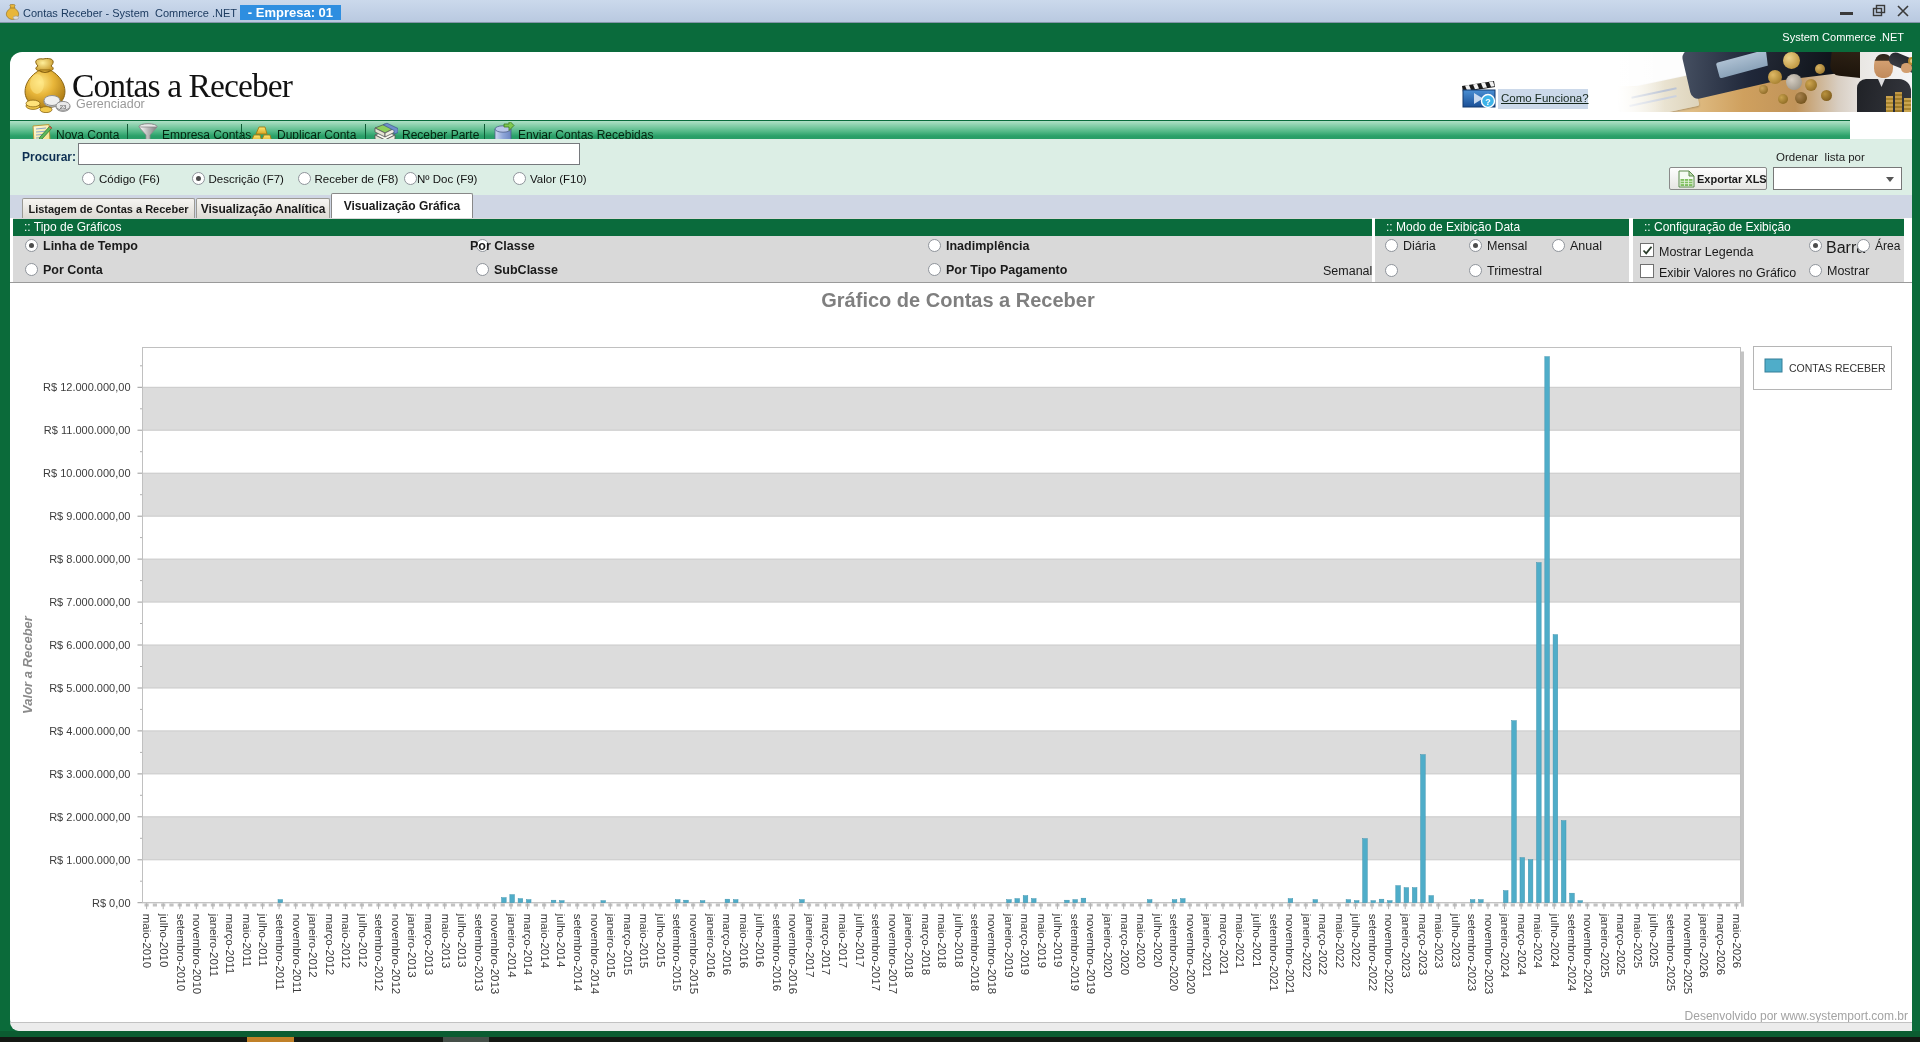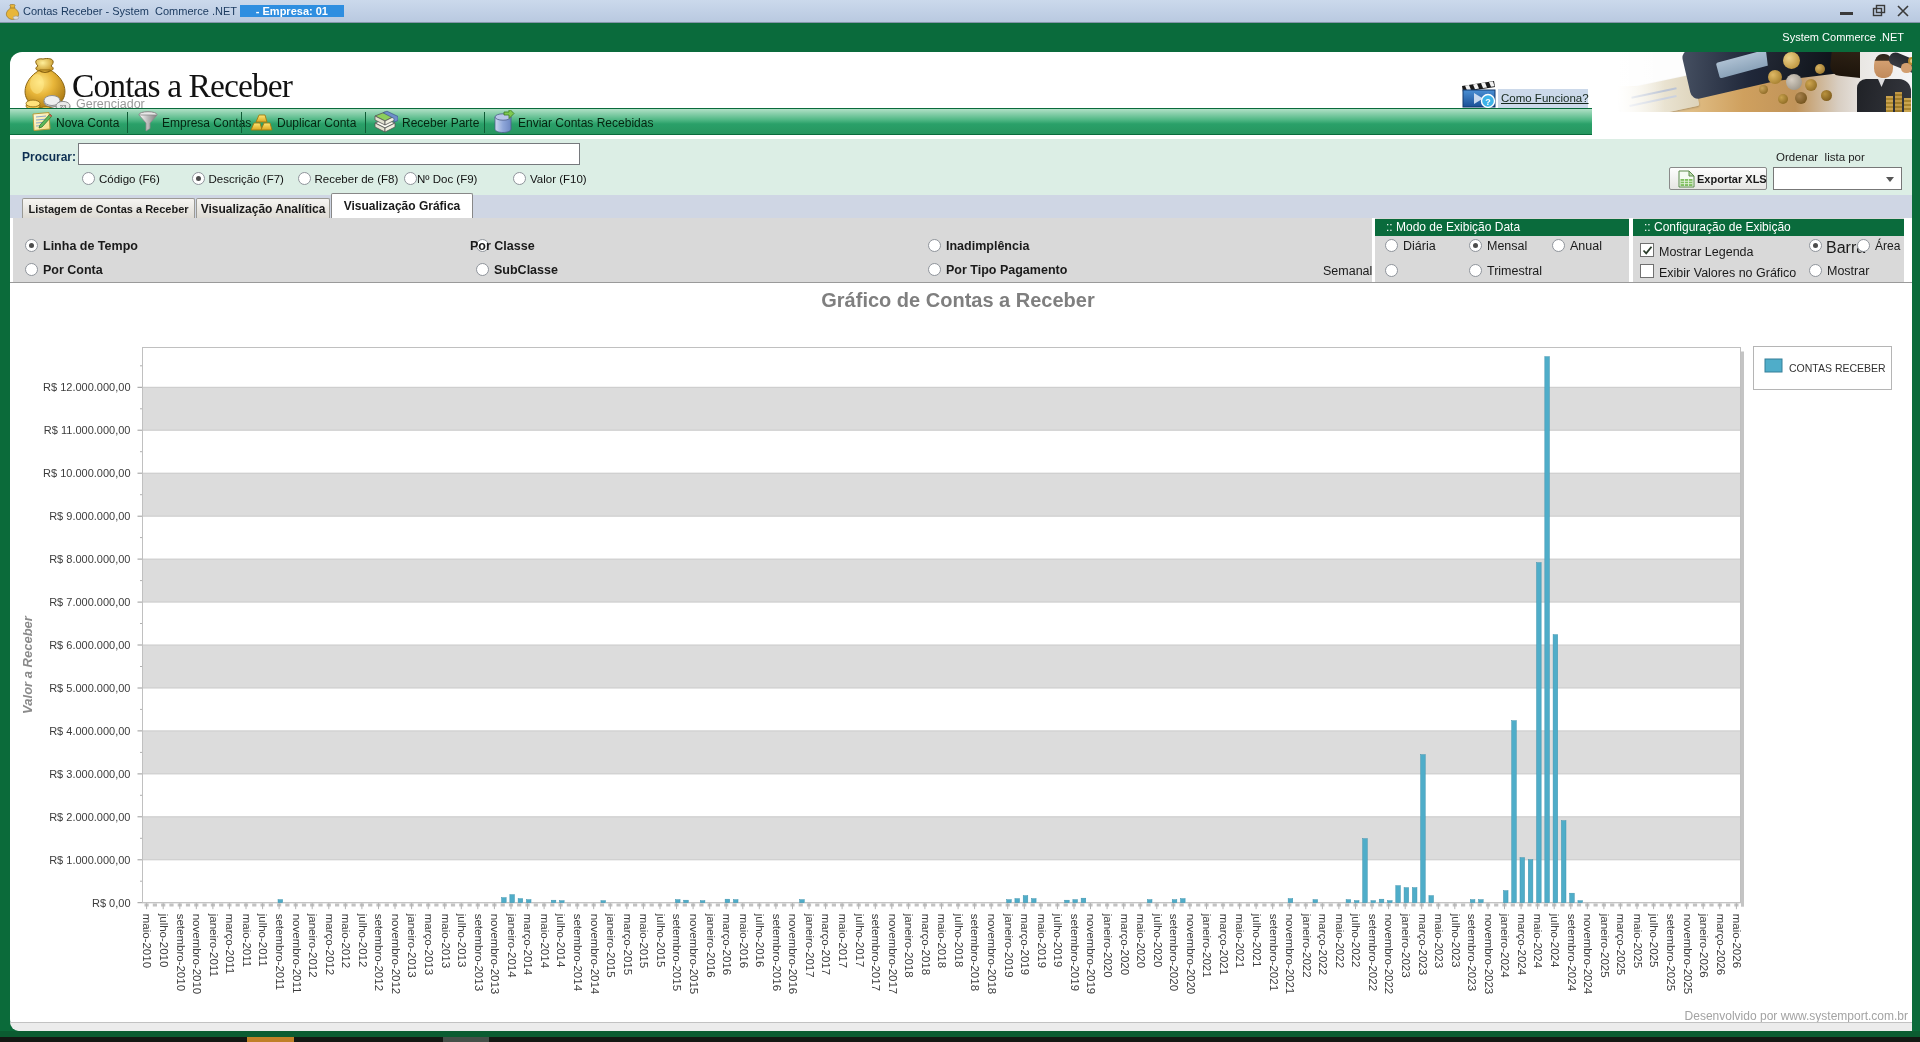--- a/index.html
+++ b/index.html
@@ -15,21 +15,21 @@
 </style></head>
 <body>
 <div id="root">
 
 <div style="position:absolute;left:0;top:0;width:1920px;height:23px;background:linear-gradient(#cbd9ec,#b9c9e0);border-bottom:1px solid #8396ab">
  <svg width="15" height="16" viewBox="0 0 26 28" style="position:absolute;left:5px;top:4px">
 <path d="M10 5 C7 2 9 0 12 1 C17 0 19 2 16 5 C18 6 17 8 15 8 L11 8 C9 8 8 6 10 5 Z" fill="#e8b63a" stroke="#8a6410"></path>
 <path d="M10 7 L16 7 C23 11 25 17 23 21 C21 25 17 27 13 27 C9 27 5 25 3 21 C1 17 3 11 10 7 Z" fill="#e8b63a" stroke="#8a6410"></path>
 <ellipse cx="19" cy="24" rx="5" ry="3" fill="#ddd" stroke="#999"></ellipse>
 </svg>
- <div style="position:absolute;left:23px;top:5px;font-size:11px;color:#1c3b60">Contas Receber - System&nbsp; Commerce .NET <span style="background:#2e8ee0;color:#fff;font-weight:bold;padding:0 16px;font-size:11px">- Empresa: 01</span></div>
+ <div style="position:absolute;left:23px;top:5px;font-size:11px;color:#1c3b60">Contas Receber - System&nbsp; Commerce .NET <span style="background:#2e8ee0;color:#fff;font-weight:bold;padding:0 8px;font-size:13px">- Empresa: 01</span></div>
  <svg width="90" height="23" viewBox="0 0 90 23" style="position:absolute;left:1826px;top:0">
   <rect x="14" y="12" width="13" height="3" fill="#3a3a3a"></rect>
   <rect x="47.5" y="8.5" width="8" height="7" fill="none" stroke="#3a3a3a" stroke-width="1.4"></rect>
   <rect x="50.5" y="5.5" width="8" height="7" fill="none" stroke="#3a3a3a" stroke-width="1.4"></rect>
   <path d="M72 6 L82 16 M82 6 L72 16" stroke="#3a3a3a" stroke-width="1.6"></path>
  </svg>
 </div>
 
 <div style="position:absolute;left:0;top:24px;width:1920px;height:28px;background:#0a6b3c">
  <div style="position:absolute;right:16px;top:7px;font-size:11px;font-weight:normal;color:#fff">System Commerce .NET</div>
@@ -106,21 +106,21 @@
  <div style="position:absolute;left:273px;top:27px;width:7px;height:8px;background:#dcdcde;clip-path:polygon(0 0,100% 0,50% 100%)"></div>
  <div style="position:absolute;left:283px;top:6px;width:42px;height:13px;background:linear-gradient(#26282e,#393b42);transform:rotate(22deg);border-radius:6px"></div>
  <div style="position:absolute;left:296px;top:11px;width:11px;height:10px;border-radius:46%;background:#d39f70"></div>
  <div style="position:absolute;left:303px;top:5px;width:8px;height:8px;border-radius:50%;border:2px solid #b98a2e;background:#e2c984"></div>
  <div style="position:absolute;left:281px;top:44px;width:7px;height:16px;background:repeating-linear-gradient(#caa24e 0 2px,#a8842e 2px 4px)"></div>
  <div style="position:absolute;left:290px;top:40px;width:7px;height:20px;background:repeating-linear-gradient(#c19846 0 2px,#9e7a28 2px 4px)"></div>
  <div style="position:absolute;left:299px;top:46px;width:7px;height:14px;background:repeating-linear-gradient(#caa54f 0 2px,#a8842e 2px 4px)"></div>
  <div style="position:absolute;left:0;top:0;width:60px;height:100%;background:linear-gradient(90deg,#ffffff 20%,rgba(255,255,255,0))"></div>
 </div>
 
-<div style="position:absolute;left:10px;top:108px;width:1582px;height:27px;background:linear-gradient(#b0e0c6,#53b987 42%,#2aa069 60%,#26965f);border-top:1px solid #0a6b3c;border-bottom:1px solid #0a6b3c">
+<div style="position:absolute;left:10px;top:120px;width:1840px;height:27px;background:linear-gradient(#b0e0c6,#53b987 42%,#2aa069 60%,#26965f);border-top:1px solid #0a6b3c;border-bottom:1px solid #0a6b3c">
 <div style="position:absolute;left:20px;top:1px;width:28px;height:25px;overflow:visible"><svg width="24" height="24" viewBox="0 0 24 24">
 <defs>
             <linearGradient id="np" x1="0" y1="0" x2="1" y2="1">
               <stop offset="0" stop-color="#fffbe0"></stop>
               <stop offset="1" stop-color="#f2dc82"></stop>
             </linearGradient>
           </defs>
 <path d="M3 4 L19 2.5 L20 19 L4 20.5 Z" fill="url(#np)" stroke="#b89b3a" stroke-width="1"></path>
 <path d="M6 7 L16 6 M6 10 L16 9.2 M6 13 L16 12.2 M6 16 L13 15.5" stroke="#8aa7c9" stroke-width="1"></path>
 <path d="M20 4 L22 6 L12 17 L9 18 L10 15 Z" fill="#5cb85c" stroke="#2d7a2d" stroke-width="0.8"></path>
@@ -220,20 +220,21 @@
 
 <div style="position:absolute;left:10px;top:195px;width:1902px;height:24px;background:#cfd6e4"></div>
 <div class="tab" style="left:22px;width:173px;font-size:11px">Listagem de Contas a Receber</div>
 <div class="tab" style="left:196px;width:134px">Visualização Analítica</div>
 <div class="tab" style="left:331px;top:193px;height:26px;background:#fff;border:1px solid #888;border-bottom:none;line-height:24px;width:142px;font-size:12px">Visualização Gráfica</div>
 
 <div style="position:absolute;left:10px;top:218px;width:1902px;height:65px;background:#fff"></div>
 <div style="position:absolute;left:13px;top:218px;width:1359px;height:64px;background:#d9d9d9"></div>
 <div style="position:absolute;left:1375px;top:218px;width:254px;height:64px;background:#d9d9d9"></div>
 <div style="position:absolute;left:1633px;top:218px;width:271px;height:64px;background:#d9d9d9"></div>
+<div class="grpTitle" style="left:13px;width:1359px">:: Tipo de Gráficos</div>
 <div class="grpTitle" style="left:1375px;width:254px">:: Modo de Exibição Data</div>
 <div class="grpTitle" style="left:1633px;width:271px">:: Configuração de Exibição</div>
 <div style="position:absolute;left:10px;top:282px;width:1902px;height:1px;background:#9a9a9a"></div>
 
 <span class="radio" style="left:25px;top:239px">
       <span class="rdot"></span>
     </span>
     <div class="blbl" style="left:43px;top:239px">Linha de Tempo</div>
 <span class="radio" style="left:25px;top:263px"></span>
     <div class="blbl" style="left:43px;top:263px">Por Conta</div>

